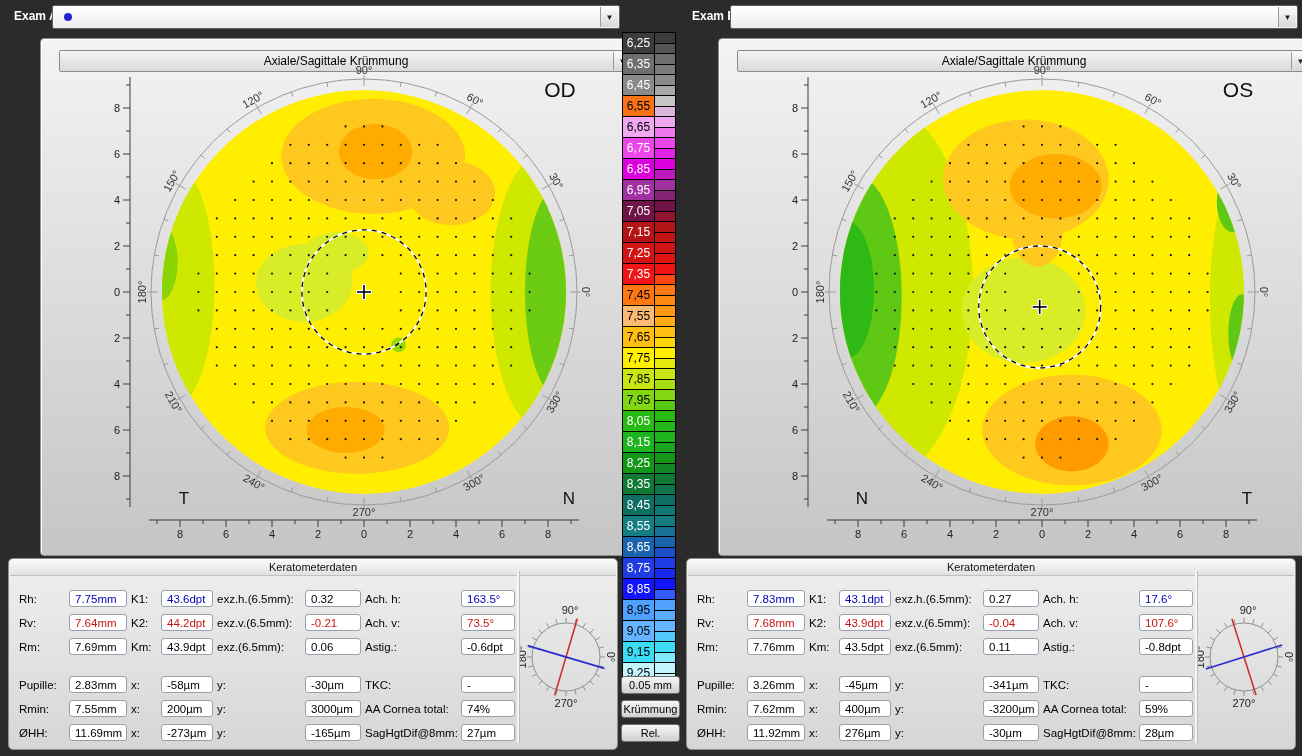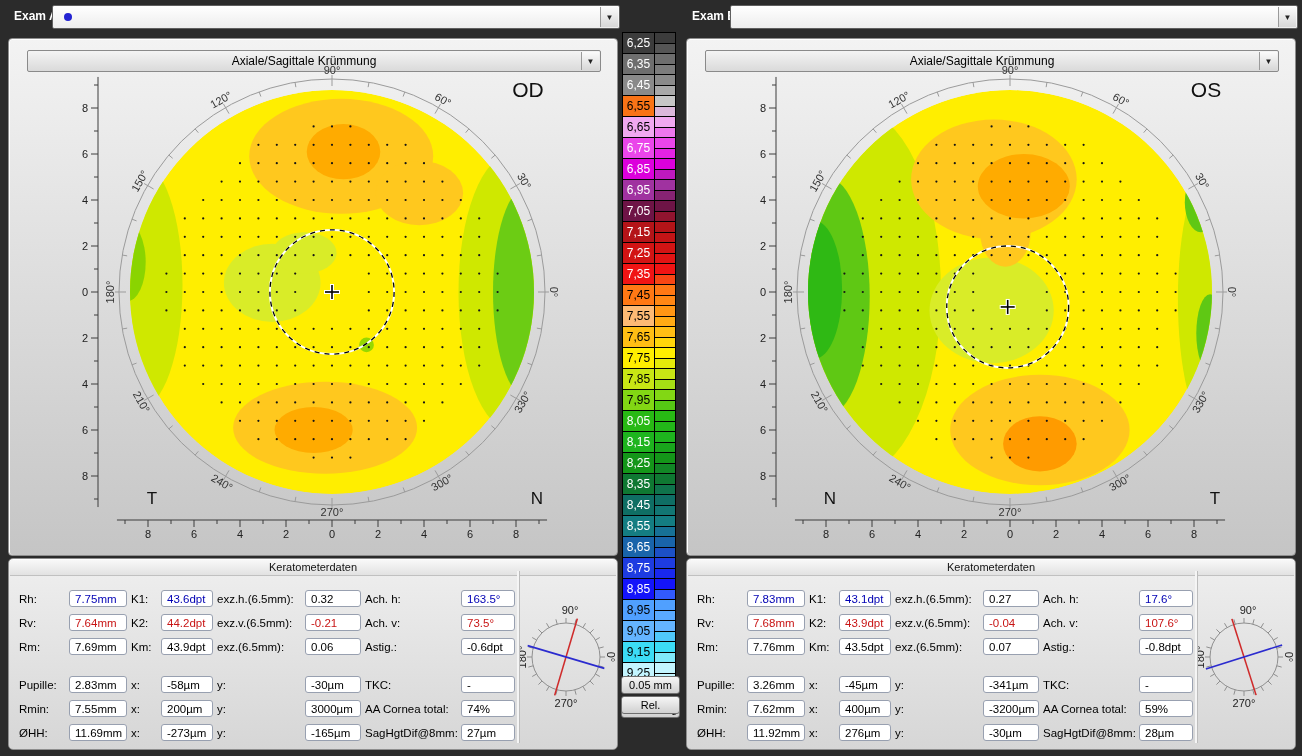--- a/index.html
+++ b/index.html
@@ -8,21 +8,21 @@
   
   .exam-bar{position:absolute;top:0;height:34px;width:612px;}
   .exam-label{position:absolute;left:8px;top:9px;color:#fff;font-size:12px;font-weight:bold;white-space:nowrap;}
   .combo{position:absolute;background:linear-gradient(#ffffff,#ededed);border:1px solid #5f5f5f;border-radius:2px;}
   .exam-combo{left:46px;top:5px;width:566px;height:22px;}
   .combo-text{position:absolute;left:26px;top:0;height:100%;display:flex;align-items:center;font-size:12px;color:#000;white-space:nowrap;}
   .dot{position:absolute;left:11px;top:7px;width:8px;height:8px;border-radius:50%;background:#2323d2;}
   .combo-arrow{position:absolute;right:1px;top:1px;bottom:1px;width:17px;background:linear-gradient(#fbfbfb,#d7d7d7);border-left:1px solid #9a9a9a;display:flex;align-items:center;justify-content:center;font-size:8px;color:#222;}
 
   
-  .map-panel{position:absolute;top:38px;width:608px;height:516px;background:linear-gradient(#f3f3f3,#c5c5c5);border:1px solid #8e8e8e;border-radius:4px;box-shadow:inset 0 1px 0 #ffffff,inset 1px 0 0 #ffffff;}
+  .map-panel{position:absolute;top:38px;width:608px;height:516px;background:linear-gradient(#f3f3f3,#c5c5c5);border:1px solid #8e8e8e;border-radius:4px;box-shadow:inset 0 1px 0 #ffffff,inset 1px 0 0 #ffffff;margin-left:32px;}
   .view-combo{left:18px;top:11px;width:572px;height:20px;background:linear-gradient(#f4f4f4,#dadada);border:1px solid #8a8a8a;}
   .view-combo .combo-text{left:0;right:20px;justify-content:center;font-size:12px;}
   .map-svg{position:absolute;left:0;top:0;}
   .map-svg text{font-family:"Liberation Sans",sans-serif;}
   .axis-num{font-size:11px;fill:#222;}
   .deg-label{font-size:11px;fill:#333;}
   .corner{font-size:17px;fill:#111;}
   .eye{font-size:21px;fill:#111;}
 
   
@@ -1089,21 +1089,21 @@
         <div class="scale-row">
           <div class="scale-label" style="background:#c3f5ff;color:#000000">9,25</div>
           <div class="scale-sub">
             <div style="background:#c3f5ff"></div>
             <div style="background:#c3f5ff"></div>
           </div>
         </div>
       </div>
     <button class="scale-btn" style="top:676px;">0.05 mm</button>
     <button class="scale-btn" style="top:700px;">Krümmung</button>
-    <button class="scale-btn" style="top:696px;">Rel.</button>
+    <button class="scale-btn" style="top:724px;">Rel.</button>
   </div>
 
   <div class="kerato" style="left:8px;">
     <div class="kerato-header">Keratometerdaten</div>
     <div class="kerato-grid" id="kgrid-od">
         <div class="krow">
           <div class="klabel">Rh:</div>
           <div class="kfield" style="color:#0000b4">7.75mm</div>
           <div class="klabel">K1:</div>
           <div class="kfield" style="color:#0000b4">43.6dpt</div>
@@ -1222,21 +1222,21 @@
           <div class="kfield" style="color:#c81414">-0.04</div>
           <div class="klabel">Ach. v:</div>
           <div class="kfield" style="color:#c81414">107.6°</div>
         </div>
         <div class="krow">
           <div class="klabel">Rm:</div>
           <div class="kfield" style="color:#000000">7.76mm</div>
           <div class="klabel">Km:</div>
           <div class="kfield" style="color:#000000">43.5dpt</div>
           <div class="klabel">exz.(6.5mm):</div>
-          <div class="kfield" style="color:#000000">0.07</div>
+          <div class="kfield" style="color:#000000">0.11</div>
           <div class="klabel">Astig.:</div>
           <div class="kfield" style="color:#000000">-0.8dpt</div>
         </div>
         <div class="krow gap">
           <div class="klabel">Pupille:</div>
           <div class="kfield" style="color:#000000">3.26mm</div>
           <div class="klabel">x:</div>
           <div class="kfield" style="color:#000000">-45µm</div>
           <div class="klabel">y:</div>
           <div class="kfield" style="color:#000000">-341µm</div>

